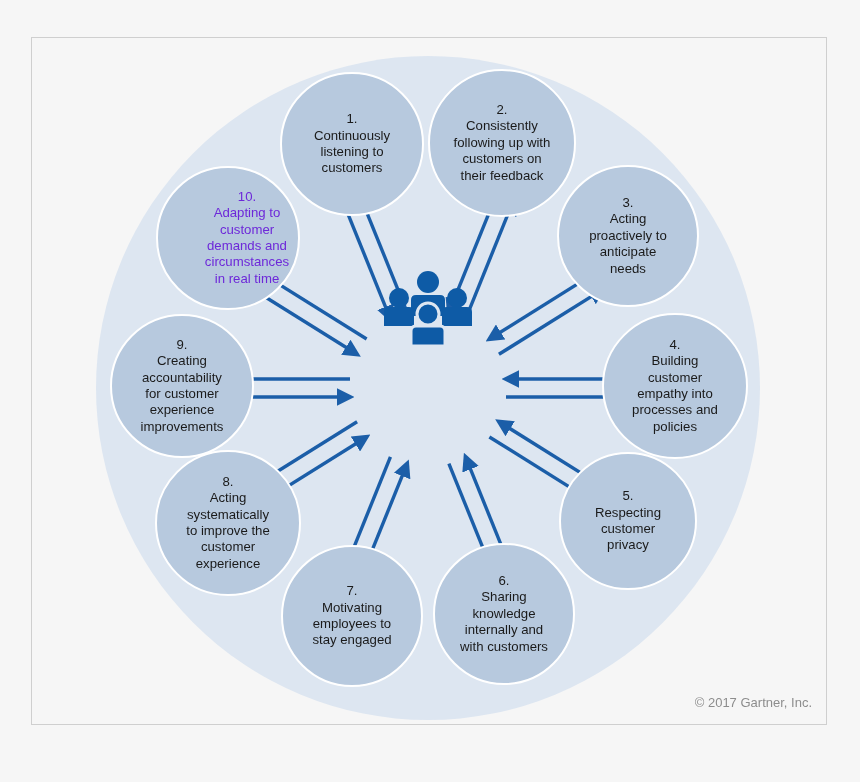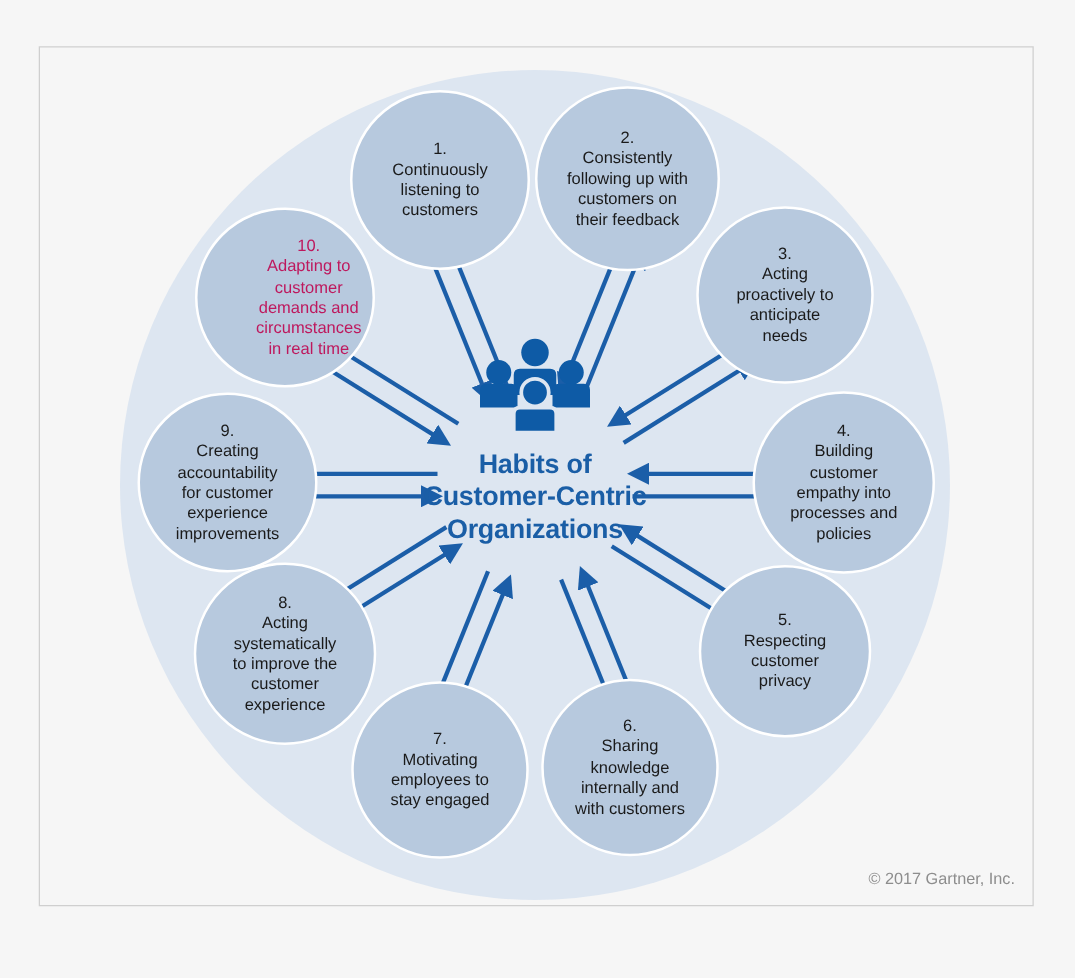--- a/index.html
+++ b/index.html
@@ -123,23 +123,20 @@
         <circle cx="21" cy="28" r="10"></circle>
         <path d="M6 56 L6 42 Q6 37 11 37 L31 37 Q36 37 36 42 L36 56 Z"></path>
         <circle cx="79" cy="28" r="10"></circle>
         <path d="M64 56 L64 42 Q64 37 69 37 L89 37 Q94 37 94 42 L94 56 Z"></path>
         <circle cx="50" cy="44" r="11" fill="#0e5ba6" stroke="#dde6f1" stroke-width="3"></circle>
         <path d="M33 76 L33 61 Q33 56 38 56 L62 56 Q67 56 67 61 L67 76 Z" stroke="#dde6f1" stroke-width="3"></path>
       </g>
     </svg>
   </div>
 
-  <div id="center-title">Habits of
-Customer-Centric
-Organizations</div>
 
   <div id="node-layer">
       <div class="node" style="left: 280px; top: 72px; width: 144px; height: 144px; background: rgb(183, 201, 222); border-color: rgb(255, 255, 255);">
         <div class="node-label" style="color: rgb(26, 26, 26);">1.
 Continuously
 listening to
 customers</div>
       </div>
       <div class="node" style="left: 428px; top: 69px; width: 148px; height: 148px; background: rgb(183, 201, 222); border-color: rgb(255, 255, 255);">
         <div class="node-label" style="color: rgb(26, 26, 26);">2.
@@ -192,21 +189,21 @@
       </div>
       <div class="node" style="left: 110px; top: 314px; width: 144px; height: 144px; background: rgb(183, 201, 222); border-color: rgb(255, 255, 255);">
         <div class="node-label" style="color: rgb(26, 26, 26);">9.
 Creating
 accountability
 for customer
 experience
 improvements</div>
       </div>
       <div class="node" style="left: 156px; top: 166px; width: 144px; height: 144px; background: rgb(183, 201, 222); border-color: rgb(255, 255, 255);">
-        <div class="node-label" style="color: #be185d; margin-left: 38px;">10.
+        <div class="node-label" style="color: #6d28d9; margin-left: 38px;">10.
 Adapting to
 customer
 demands and
 circumstances
 in real time</div>
       </div>
     </div>
 
   <div id="copyright">© 2017 Gartner, Inc.</div>
 </div>

